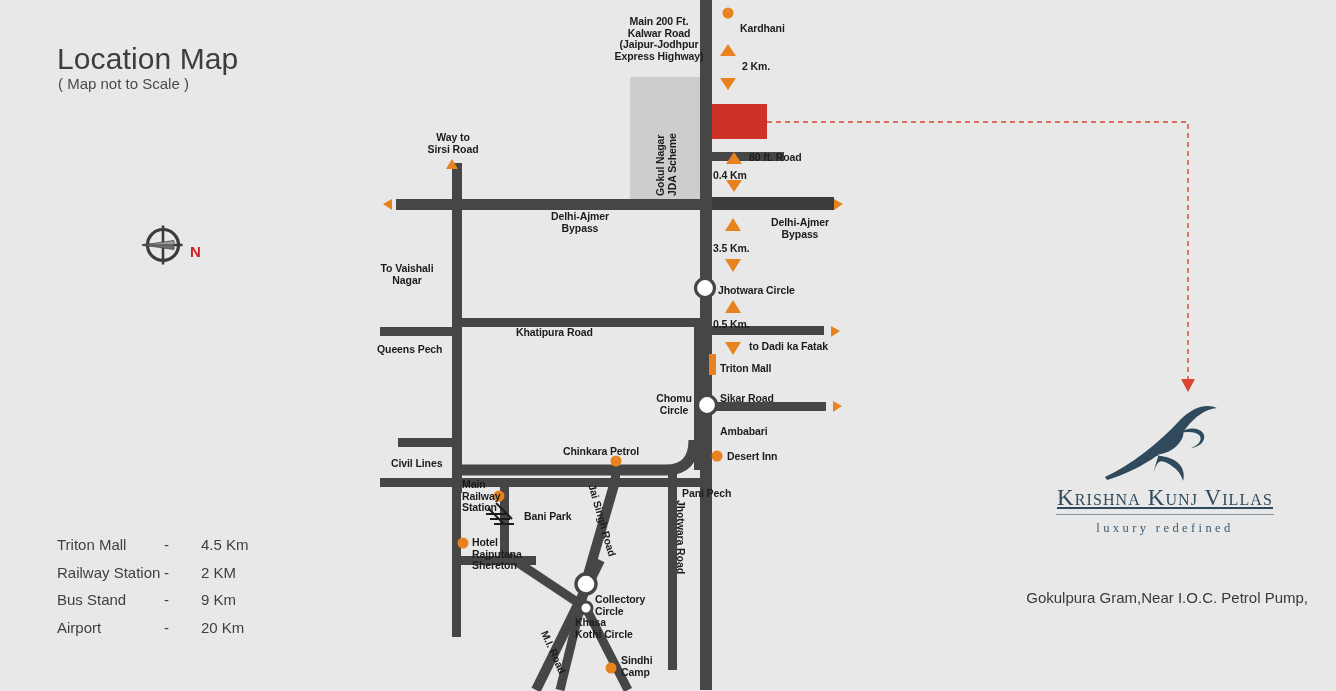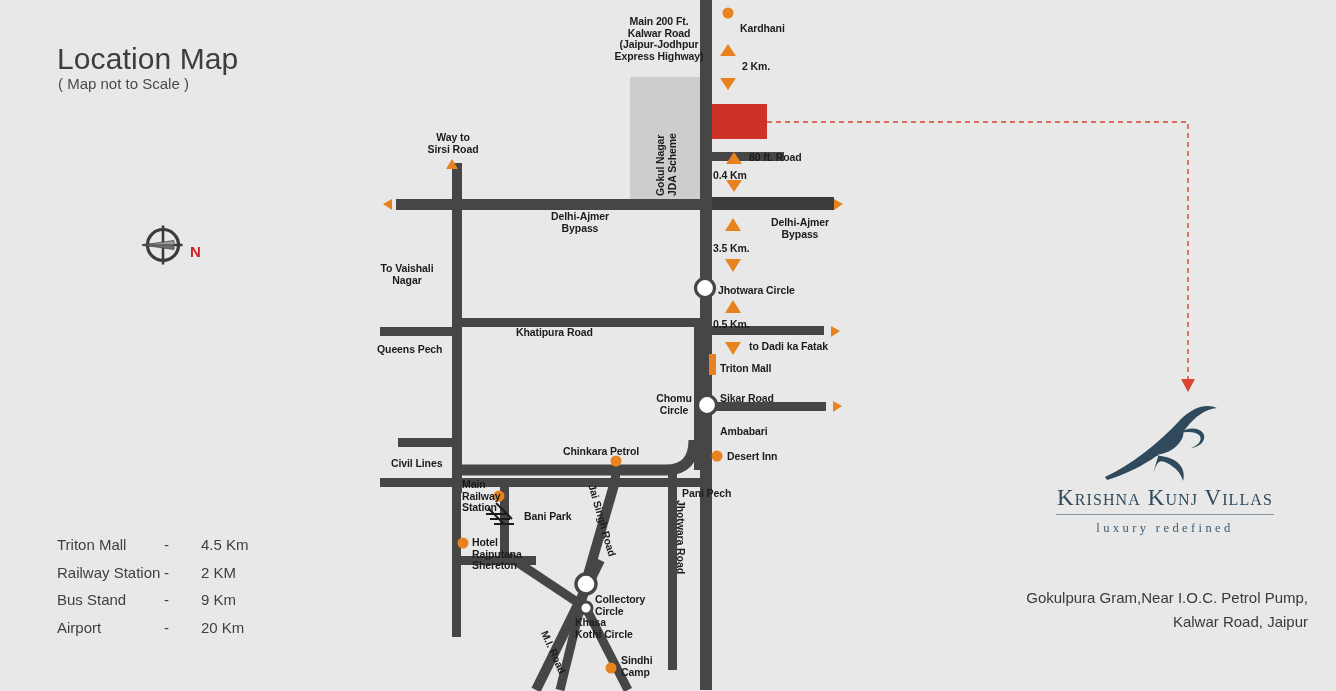--- a/index.html
+++ b/index.html
@@ -81,20 +81,21 @@
   #brand { left: 1020px; top: 405px; width: 290px; text-align: center; }
   #brandmark { display:block; margin: 0 auto; }
   #brandname {
     margin-top: 2px;
     font-family: "Liberation Serif", serif;
     font-size: 23px;
     font-variant: small-caps;
     letter-spacing: 1.1px;
     color: #2f4a5c;
     white-space: nowrap;
+    text-decoration: underline;
   }
   #brandrule {
     width: 218px; height: 1px;
     background: #7d93a3;
     margin: 3px auto 0 auto;
   }
   #brandtag {
     margin-top: 6px;
     font-family: "Liberation Serif", serif;
     font-size: 12.5px;
@@ -327,16 +328,15 @@
       <path d="M78 28 C86 22 98 22 102 28 C106 34 100 42 90 43 C98 40 101 35 99 31
                C96 27 88 26 78 28 Z" fill="#2f4a5c"></path>
     </svg>
     <div id="brandname">Krishna Kunj Villas</div>
     <div id="brandrule"></div>
     <div id="brandtag">luxury redefined</div>
   </div>
 
   <div class="abs" id="address">
     <div>Gokulpura Gram,Near I.O.C. Petrol Pump,</div>
-    <div>Kalwar Road, Jaipur</div>
   </div>
 
 </div>
 
 </body></html>

